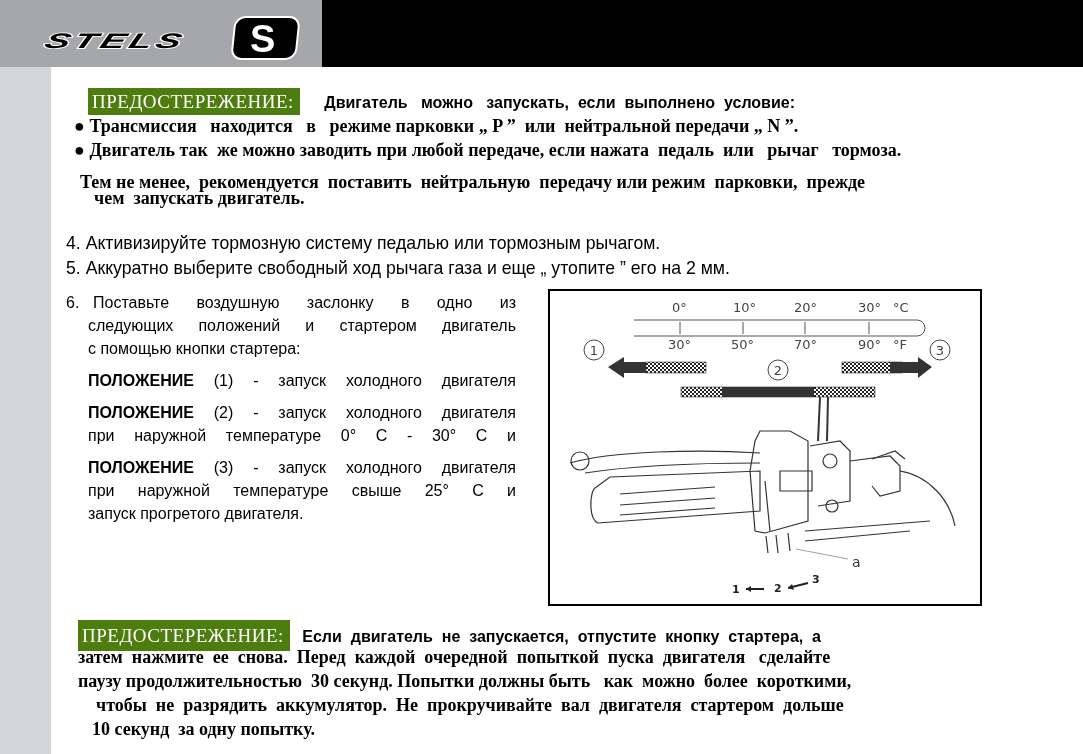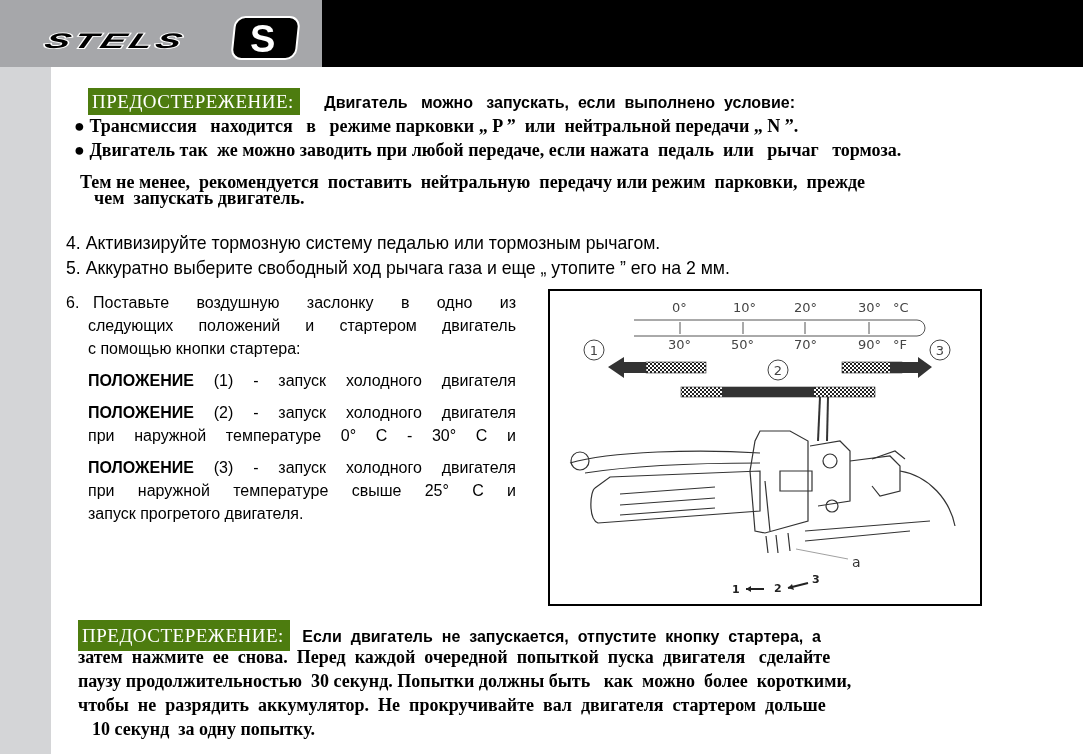--- a/index.html
+++ b/index.html
@@ -149,14 +149,14 @@
       <path d="M238 297 L242 293 L244 299 Z" fill="#222"></path>
   </svg>
 </div>
 
 <div class="abs" style="left:78px; top:620px;">
   <span class="warn-tag" style="padding:4px 6px 3px 4px;">ПРЕДОСТЕРЕЖЕНИЕ:</span>
   <span class="b" style="font-size:16px; margin-left:8px; white-space:pre;">Если  двигатель  не  запускается,  отпустите  кнопку  стартера,  а</span>
 </div>
 <div class="abs bold-line" style="left:78px; top:645px; white-space:pre;">затем  нажмите  ее  снова.  Перед  каждой  очередной  попыткой  пуска  двигателя   сделайте</div>
 <div class="abs bold-line" style="left:78px; top:669px; white-space:pre;">паузу продолжительностью  30 секунд. Попытки должны быть   как  можно  более  короткими,</div>
-<div class="abs bold-line" style="left:78px; top:693px; white-space:pre;">чтобы  не  разрядить  аккумулятор.  Не  прокручивайте  вал  двигателя  стартером  дольше</div>
+<div class="abs bold-line" style="left:96px; top:693px; white-space:pre;">чтобы  не  разрядить  аккумулятор.  Не  прокручивайте  вал  двигателя  стартером  дольше</div>
 <div class="abs bold-line" style="left:92px; top:717px; white-space:pre;">10 секунд  за одну попытку.</div>
 
 </body></html>

